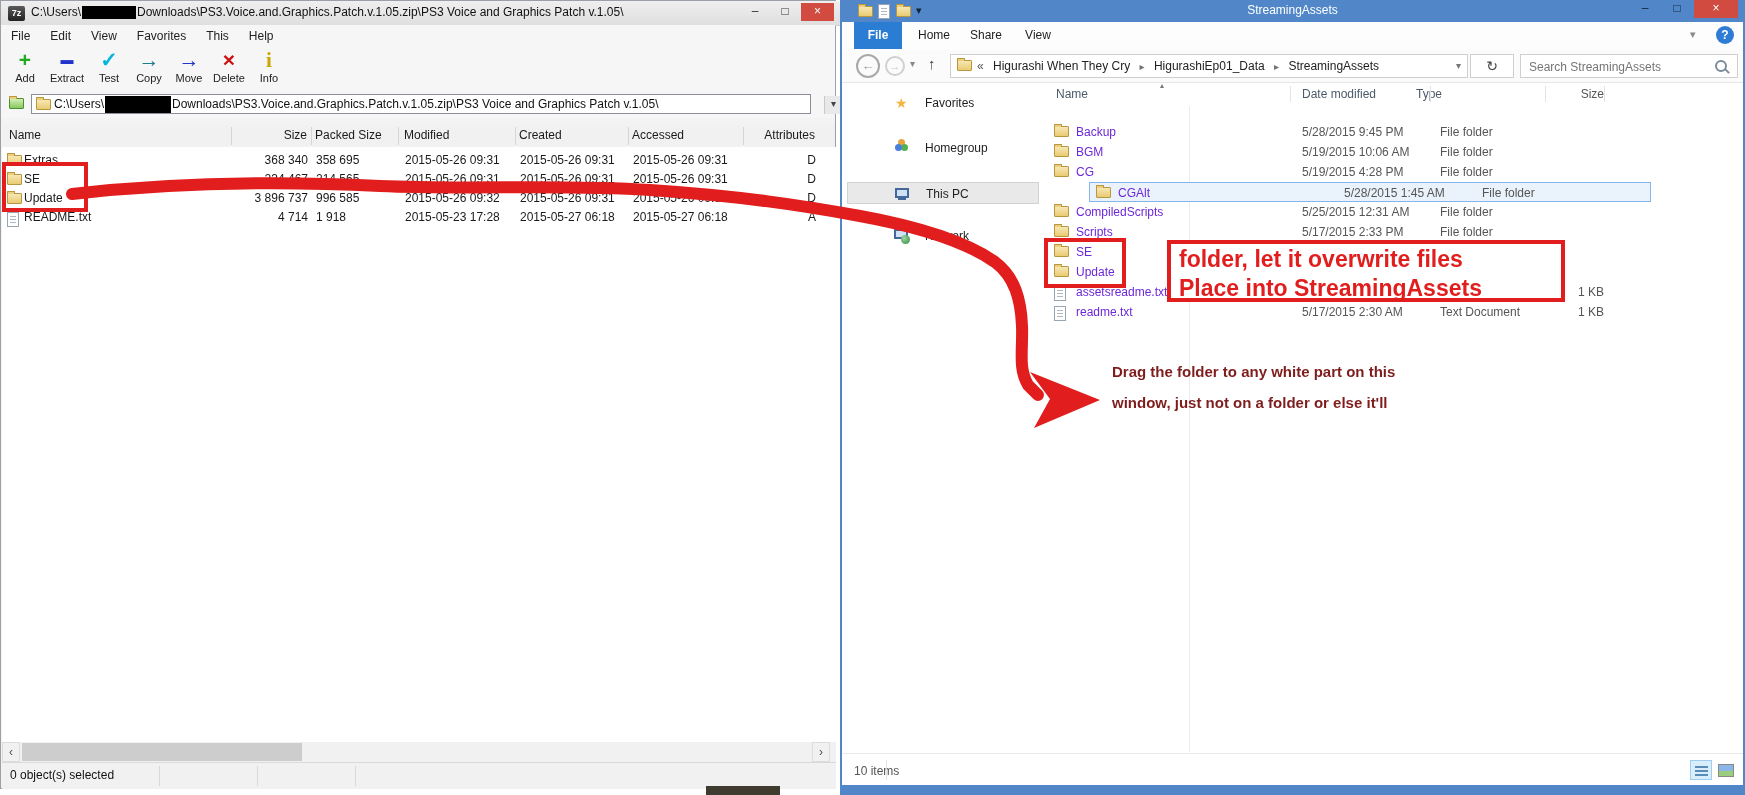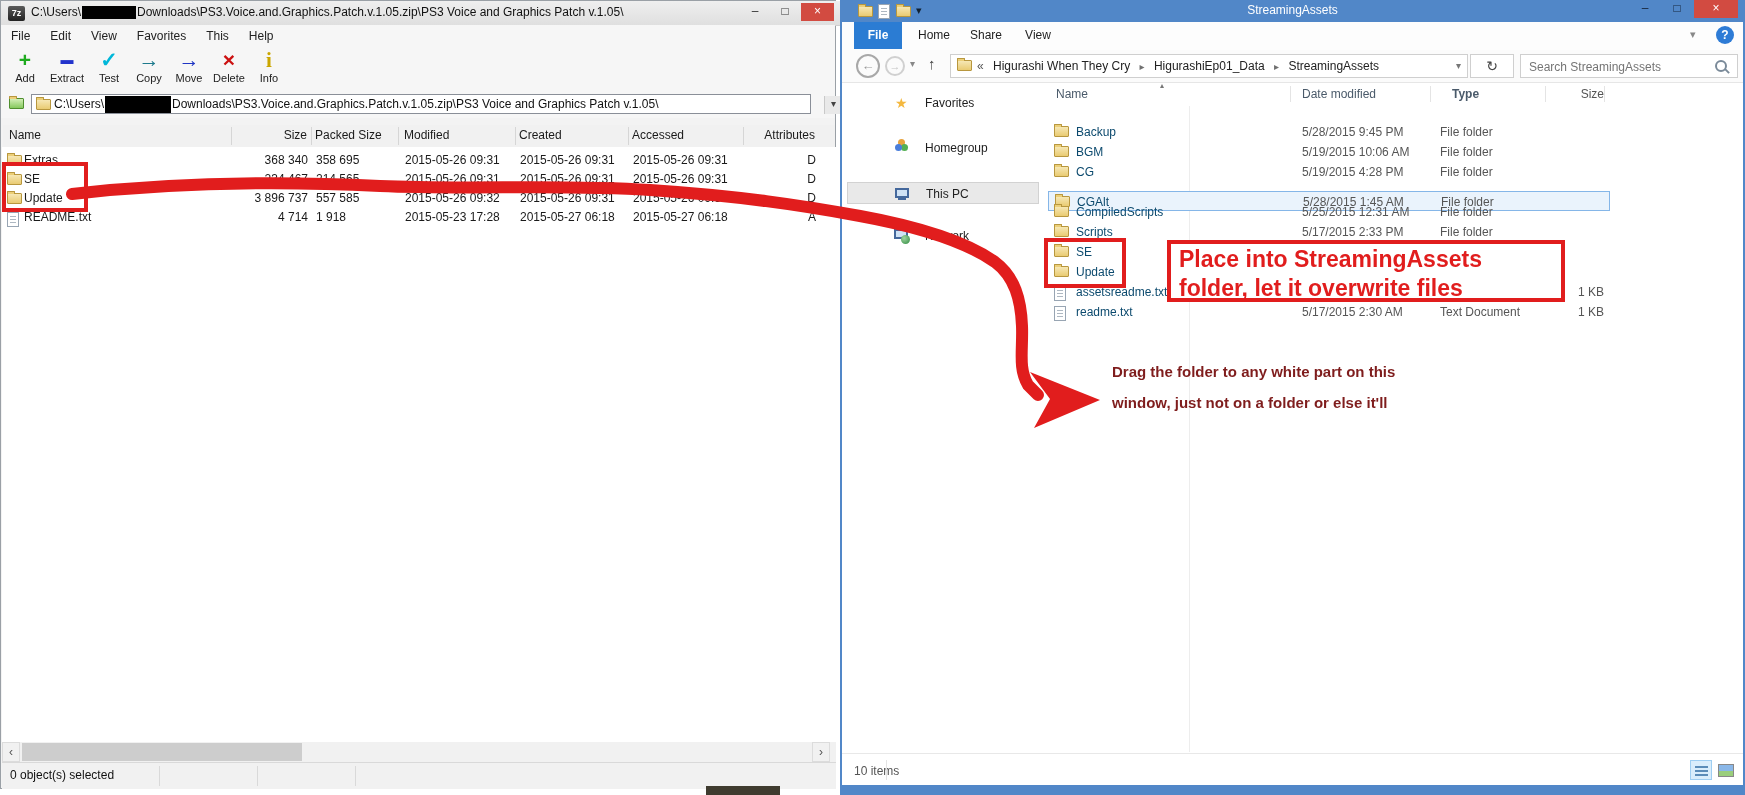--- a/index.html
+++ b/index.html
@@ -66,21 +66,21 @@
   .ex-search{left:678px;top:4px;width:218px;height:24px;background:#fff;border:1px solid #cfcfcf;box-sizing:border-box;}
   .ex-search input{border:none;outline:none;width:180px;height:20px;margin:1px 0 0 6px;font-size:12px;color:#444;font-family:"Liberation Sans",sans-serif;background:transparent;}
   .mag{left:194px;top:5px;width:8px;height:8px;border:2px solid #7a8a99;border-radius:50%;box-sizing:content-box;}
   .mag:after{content:"";position:absolute;width:6px;height:2px;background:#7a8a99;transform:rotate(45deg);right:-5px;bottom:-2px;}
   .sidebar-item{left:5px;width:192px;height:22px;font-size:12px;color:#1e1e1e;line-height:22px;}
   .sb-label{left:78px;}
   .sb-hl{background:#e9e9e9;border:1px solid #d2d2d2;box-sizing:border-box;}
   .ex-header{left:206px;top:84px;width:562px;height:20px;font-size:12px;color:#4a5a6a;line-height:20px;}
   .ex-header .sep{top:2px;width:1px;height:16px;background:#e4e4e4;}
   .xrow{left:206px;width:562px;height:20px;font-size:12px;line-height:20px;white-space:nowrap;box-sizing:border-box;}
-  .x-name{left:28px;color:#0c4a6e;}
+  .x-name{left:28px;color:#6d28d9;}
   .x-date{left:254px;color:#555;}
   .x-type{left:392px;color:#555;}
   .x-size{left:460px;width:96px;text-align:right;color:#555;}
   .x-icon{left:6px;top:4px;}
   .xrow.sel{background:#eaf3fc;border:1px solid #85b6e8;}
   .ex-status{left:0;top:753px;width:901px;height:32px;background:#fff;border-top:1px solid #e8e8e8;font-size:12px;color:#555;}
   .viewbtn{top:6px;width:22px;height:20px;box-sizing:border-box;}
   .vb1{border:1px solid #9ecef2;background:#d9edfb;}
   .vb1 i{position:absolute;left:4px;top:5px;width:13px;height:2px;background:#5a8cb8;box-shadow:0 4px 0 #5a8cb8,0 8px 0 #5a8cb8;}
   .vb2 i{position:absolute;left:4px;top:4px;width:14px;height:11px;border:1px solid #888;background:linear-gradient(#8ab7e8 55%,#9ace7c 45%);}
@@ -196,21 +196,21 @@
         <span class="abs c-pack">214 565</span>
         <span class="abs c-mod">2015-05-26 09:31</span>
         <span class="abs c-crt">2015-05-26 09:31</span>
         <span class="abs c-acc">2015-05-26 09:31</span>
         <span class="abs c-att">D</span>
     </div>
     <div class="abs szrow" style="top:42px;">
       <div class="abs fold rowicon"></div>
       <span class="abs c-name">Update</span>
         <span class="abs c-size">3 896 737</span>
-        <span class="abs c-pack">557 585</span>
+        <span class="abs c-pack">996 585</span>
         <span class="abs c-mod">2015-05-26 09:32</span>
         <span class="abs c-crt">2015-05-26 09:31</span>
         <span class="abs c-acc">2015-05-26 09:32</span>
         <span class="abs c-att">D</span>
     </div>
     <div class="abs szrow" style="top:61px;">
       <div class="abs ficon rowicon"></div>
       <span class="abs c-name">README.txt</span>
         <span class="abs c-size">4 714</span>
         <span class="abs c-pack">1 918</span>
@@ -295,21 +295,21 @@
   <div class="abs sidebar-item" style="top:225px;">
     <span class="abs pc-mon" style="left:47px;top:4px;"></span>
     <span class="abs net-glb" style="left:54px;top:10px;"></span>
     <span class="abs sb-label">Network</span>
   </div>
 
   <div class="abs ex-header nosel">
     <span class="abs" style="left:112px;top:-8px;color:#777;font-size:8px;">▴</span>
     <span class="abs" style="left:8px;">Name</span>
     <span class="abs" style="left:254px;">Date modified</span>
-    <span class="abs" style="left:404px;font-weight:bold;">Type</span>
+    <span class="abs" style="left:368px;">Type</span>
     <span class="abs x-size">Size</span>
     <div class="abs sep" style="left:242px;"></div>
       <div class="abs sep" style="left:382px;"></div>
     <div class="abs sep" style="left:497px;"></div>
       <div class="abs sep" style="left:556px;"></div>
   </div>
   <div class="abs" style="left:347px;top:106px;width:1px;height:646px;background:#ededed;"></div>
 
   <div class="abs xrow" style="top:122px;">
       <div class="abs fold x-icon"></div>
@@ -325,21 +325,21 @@
       <span class="abs x-type">File folder</span>
       <span class="abs x-size"></span>
     </div>
   <div class="abs xrow" style="top:162px;">
       <div class="abs fold x-icon"></div>
       <span class="abs x-name">CG</span>
       <span class="abs x-date">5/19/2015 4:28 PM</span>
       <span class="abs x-type">File folder</span>
       <span class="abs x-size"></span>
     </div>
-  <div class="abs xrow sel" style="top:191px;">
+  <div class="abs xrow sel" style="top:182px;margin-left:41px;">
       <div class="abs fold x-icon"></div>
       <span class="abs x-name">CGAlt</span>
       <span class="abs x-date">5/28/2015 1:45 AM</span>
       <span class="abs x-type">File folder</span>
       <span class="abs x-size"></span>
     </div>
   <div class="abs xrow" style="top:202px;">
       <div class="abs fold x-icon"></div>
       <span class="abs x-name">CompiledScripts</span>
       <span class="abs x-date">5/25/2015 12:31 AM</span>
@@ -394,22 +394,22 @@
   </div>
   <div class="abs ex-bottomstrip"></div>
 </div>
 
 <div class="abs" style="left:706px;top:786px;width:74px;height:9px;background:#3f3b2f;"></div>
 
 <div class="abs redbox ann" style="left:2px;top:162px;width:86px;height:50px;"></div>
 <div class="abs redbox ann" style="left:1044px;top:238px;width:82px;height:50px;"></div>
 
 <div class="abs placebox ann" style="left:1167px;top:240px;width:398px;height:62px;">
+  <div>folder, let it overwrite files</div>
   <div>Place into StreamingAssets</div>
-  <div>folder, let it overwrite files</div>
 </div>
 
 <div class="abs dragnote ann" style="left:1112px;top:356px;">
   <div>Drag the folder to any white part on this</div>
   <div>window, just not on a folder or else it'll</div>
 </div>
 
 <svg class="abs ann" width="1745" height="795" style="left:0;top:0;">
   <path d="M 72 194 C 160 184, 260 180, 380 186 C 470 190, 560 184, 650 190 C 740 196, 800 205, 860 216 C 915 226, 965 241, 995 262 C 1015 277, 1021 300, 1022 326 C 1023 350, 1018 368, 1028 385 L 1038 395" fill="none" stroke="#e11d1d" stroke-width="12" stroke-linecap="round"></path>
   <path d="M 1030 372 L 1100 400 L 1034 428 L 1050 399 Z" fill="#e11d1d"></path>

